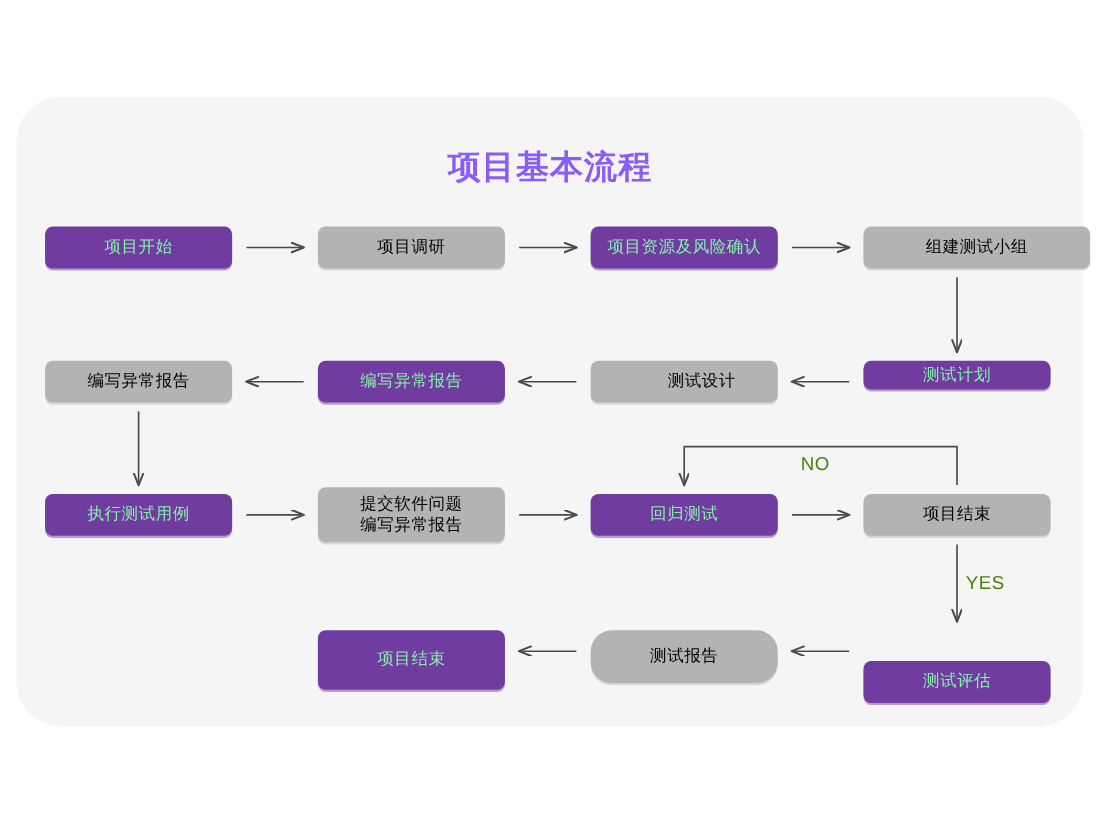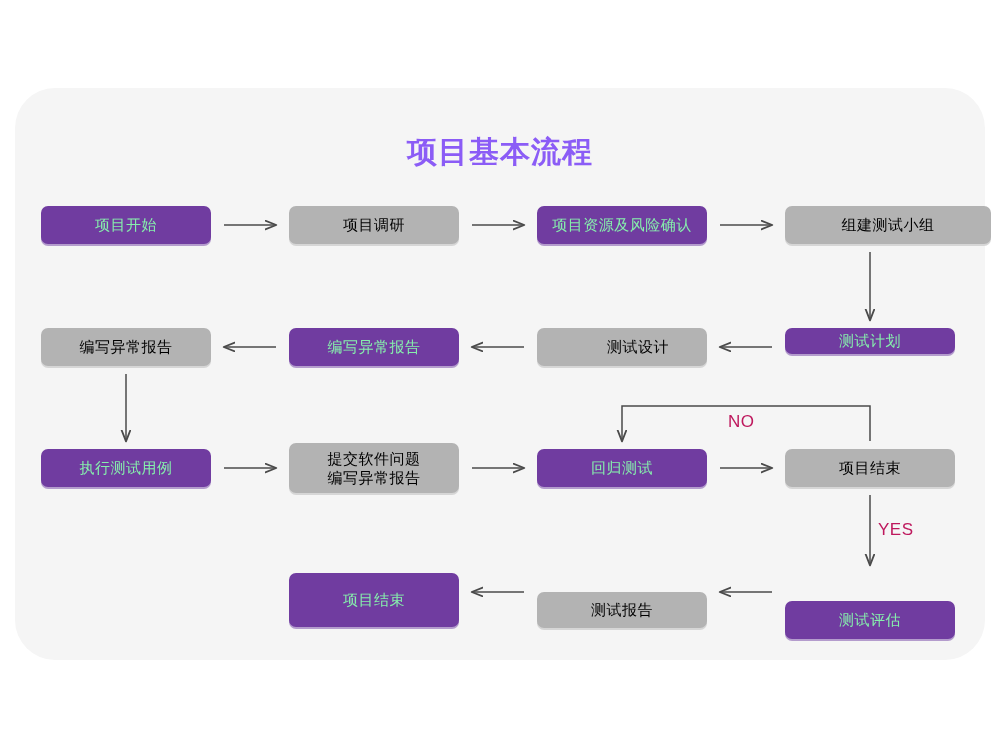--- a/index.html
+++ b/index.html
@@ -71,21 +71,21 @@
     position: absolute;
     left: 0;
     top: 0;
     width: 1000px;
     height: 750px;
     pointer-events: none;
   }
   .edge-label {
     position: absolute;
     font-size: 17px;
-    color: #be185d;
+    color: #4d7c0f;
     letter-spacing: 0.5px;
     user-select: none;
   }
 </style>
 </head>
 <body>
 
 <div id="canvas">
 
   <div id="panel"></div>
@@ -162,21 +162,21 @@
   <div class="node purple" style="left:537px; top:449px; width:170px; height:38px;">
     <span class="label">回归测试</span>
   </div>
   <div class="node gray" style="left:785px; top:449px; width:170px; height:38px;">
     <span class="label">项目结束</span>
   </div>
 
   <div class="node purple" style="left:289px; top:573px; width:170px; height:54px;">
     <span class="label">项目结束</span>
   </div>
-  <div class="node gray" style="left:537px; top:592px; width:170px; height:36px;">
+  <div class="node gray" style="left:537px; top:573px; width:170px; height:48px;border-radius:19px;">
     <span class="label">测试报告</span>
   </div>
   <div class="node purple" style="left:785px; top:573px; width:170px; height:38px;margin-top:28px;">
     <span class="label">测试评估</span>
   </div>
 
   <div class="edge-label" style="left:728px; top:412px;">NO</div>
   <div class="edge-label" style="left:878px; top:520px;">YES</div>
 
 </div>

